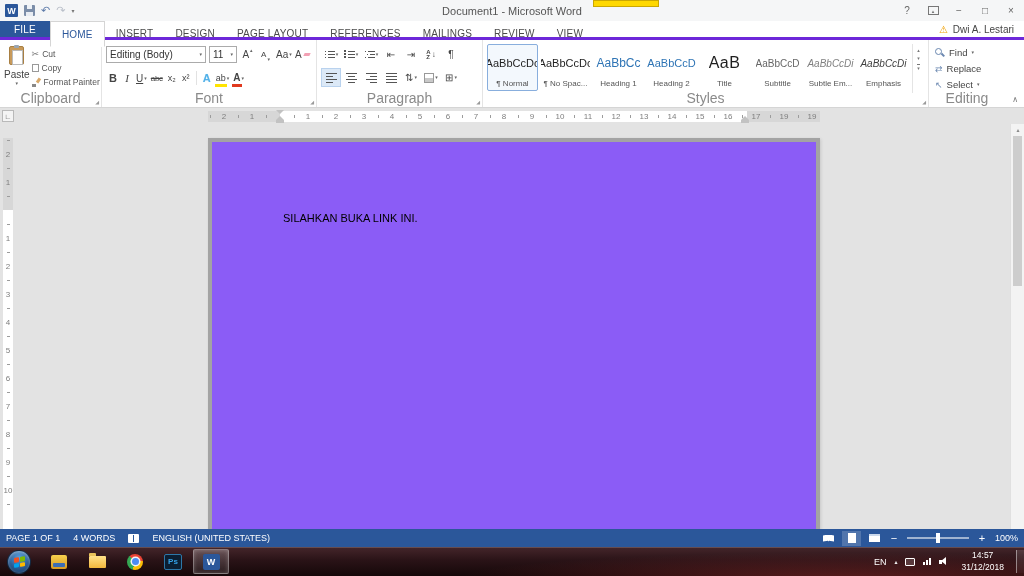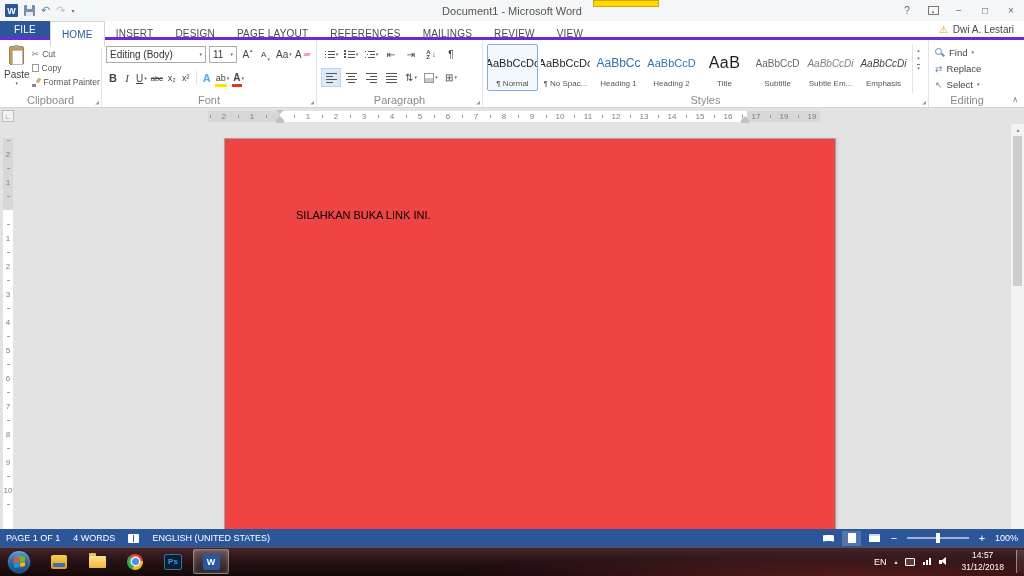--- a/index.html
+++ b/index.html
@@ -27,21 +27,21 @@
 .tabrow{position:absolute;top:21px;left:0;width:100%;height:19px;background:#FFF;display:flex;align-items:stretch;border-bottom:3px solid #6d28d9;z-index:5}
 .tab{display:flex;align-items:center;padding:12px 11px;font-size:10px;color:#4A4A4A;letter-spacing:.2px;white-space:nowrap}
 .tab.file{background:#2B579A;color:#FFF;padding:0 14px}
 .tab.active{background:#FFF;border:1px solid #D5D5D5;border-bottom:1px solid #FFF;margin-bottom:-1px;color:#2B579A}
 .account{margin-left:auto;display:flex;align-items:center;gap:5px;padding-right:10px;font-size:10px;color:#444}
 .warn{color:#F0A30A;font-size:10px}
 
 
 .ribbon{position:absolute;top:40px;left:0;width:100%;height:68px;background:#FFF;border-bottom:1px solid #D5D5D5;display:flex}
 .group{position:relative;height:100%;border-right:1px solid #E4E4E4;padding:3px 4px 14px}
-.group-label{position:absolute;left:0;right:0;bottom:1px;text-align:center;font-size:11px;color:#8A8A8A}
+.group-label{position:absolute;left:0;right:0;bottom:1px;text-align:center;font-size:14px;color:#8A8A8A}
 .launcher{position:absolute;right:2px;bottom:2px;font-size:5px;color:#9A9A9A;line-height:5px}
 .caret{font-size:5px;color:#666;line-height:5px}
 
 .g-clip{width:102px}
 .clipflex{display:flex;height:100%}
 .paste-btn{width:40px;display:flex;flex-direction:column;align-items:center;gap:4px;padding-top:3px}
 .clip-icon{position:relative;width:15px;height:19px;background:#C89A5A;border:1px solid #A87F42;border-radius:2px}
 .clip-icon::before{content:"";position:absolute;left:2px;top:3px;width:9px;height:13px;background:#FFF;border:1px solid #BBB}
 .clip-icon::after{content:"";position:absolute;left:4px;top:-2px;width:5px;height:3px;background:#9AA5B1;border-radius:1px}
 .pl{display:flex;flex-direction:column;align-items:center;font-size:10px;color:#444;line-height:11px;gap:1px}
@@ -136,21 +136,21 @@
 .m-r{position:absolute;left:741px;top:8px;width:0;height:0;border-left:4px solid transparent;border-right:4px solid transparent;border-bottom:4px solid #C2C2C2}
 .m-rbox{position:absolute;left:741px;top:12px;width:8px;height:3px;background:#C2C2C2}
 
 
 .docarea{position:absolute;top:124px;left:0;width:100%;height:405px;background:#E3E3E3;overflow:hidden}
 .ruler-v{position:absolute;left:0;top:0;width:16px;height:100%}
 .vband{position:absolute;left:3px;top:14px;width:10px;height:391px;background:#D7D7D7}
 .vwhite{position:absolute;left:3px;top:86px;width:10px;height:319px;background:#FFF}
 .vnum{position:absolute;left:0;width:16px;text-align:center;transform:translateY(-50%);font-size:8px;color:#7E7E7E}
 .vtick{position:absolute;left:7px;width:3px;height:1px;background:#9C9C9C}
-.page{position:absolute;left:224px;top:14px;width:612px;height:420px;background:#ef4444;border:1px solid #a3a3a3;box-shadow:1px 1px 3px rgba(0,0,0,.12)}
+.page{position:absolute;left:208px;top:14px;width:612px;height:420px;background:#8b5cf6;border:4px solid #a3a3a3;box-shadow:1px 1px 3px rgba(0,0,0,.12)}
 .doctext{position:absolute;left:71px;top:70px;font-size:11px;color:#000}
 .vsb{position:absolute;right:0;top:0;width:14px;height:100%;background:#F3F3F3;border-left:1px solid #E0E0E0}
 .vsb-up{position:absolute;top:2px;left:0;width:14px;text-align:center;font-size:6px;color:#8A8A8A}
 .vsb-thumb{position:absolute;top:12px;left:2px;width:9px;height:150px;background:#CDCDCD}
 
 
 .statusbar{position:absolute;top:529px;left:0;width:100%;height:18px;background:#2B579A;display:flex;align-items:center;color:#FFF;font-size:9px}
 .sb-left{display:flex;align-items:center;gap:13px;padding-left:6px}
 .proof{width:11px;height:9px;background:#FFF;border-radius:1px;position:relative;display:block}
 .proof::after{content:"";position:absolute;left:5px;top:1px;width:1px;height:7px;background:#2B579A}

